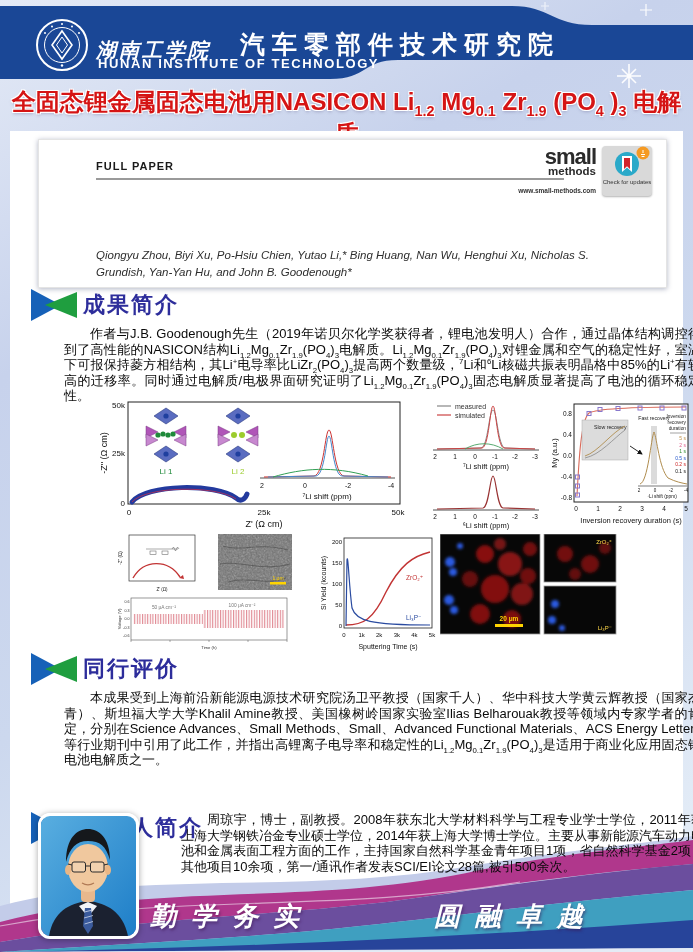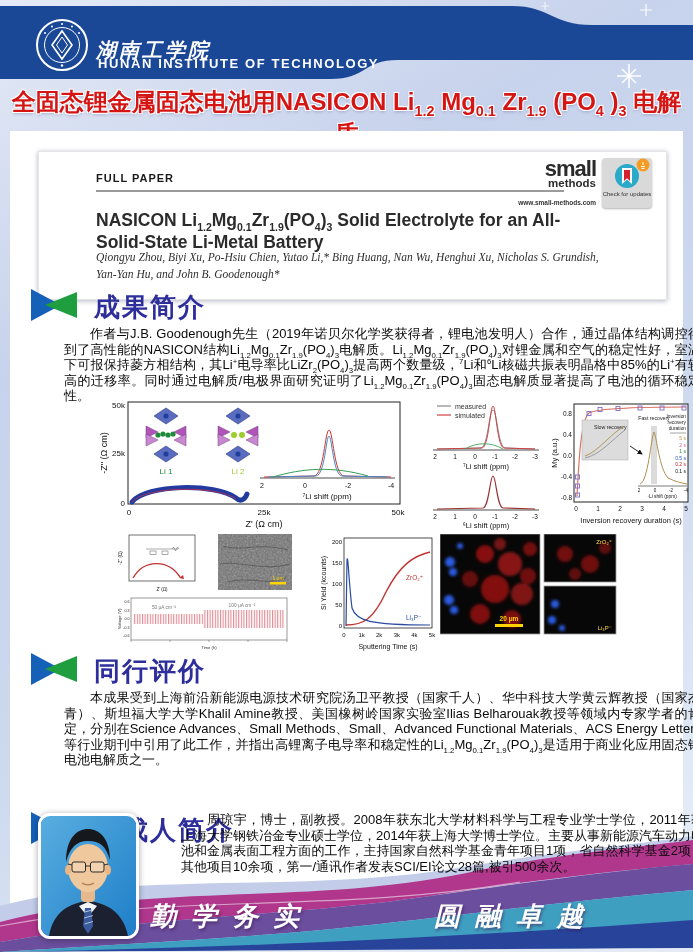--- a/index.html
+++ b/index.html
@@ -12,34 +12,34 @@
   .banner-svg{left:0;top:0;}
   .seal{left:34px;top:16px;}
   .uni-cn{left:96px;top:18px;color:#fff;font-size:20px;font-weight:bold;font-style:italic;letter-spacing:3px;font-family:"DejaVu Serif","Liberation Serif",serif;margin-top:19px;}
   .uni-en{left:98px;top:56px;color:#fff;font-size:13px;letter-spacing:1.6px;font-weight:bold;}
   .institute{left:240px;top:28px;color:#fff;font-size:25px;font-weight:bold;letter-spacing:7px;}
   .poster-title{left:0;top:86px;width:693px;text-align:center;font-size:24px;font-weight:bold;color:#d51414;
     text-shadow:-1px -1px 0 #fff,1px -1px 0 #fff,-1px 1px 0 #fff,1px 1px 0 #fff,0 2px 3px rgba(120,120,160,.5);}
   
   .white-panel{left:10px;top:131px;width:673px;height:821px;background:#fff;}
   
-  .paper-card{left:38px;top:139px;width:627px;height:147px;background:#fff;box-shadow:0 1px 5px rgba(60,70,110,.4);border:1px solid #e4e4e4;margin-top:12px;}
+  .paper-card{left:38px;top:139px;width:627px;height:147px;background:#fff;box-shadow:0 1px 5px rgba(60,70,110,.4);border:1px solid #e4e4e4;}
   .kicker{left:57px;top:20px;font-size:11px;font-weight:bold;letter-spacing:1px;color:#1a1a1a;}
   .kicker-line{left:57px;top:38px;width:468px;height:2px;background:#9a9a9a;}
   .journal{right:70px;top:6px;text-align:right;color:#2b2b2b;line-height:1;}
   .journal .j1{font-size:22px;font-weight:bold;letter-spacing:-1px;}
   .journal .j2{font-size:11.5px;font-weight:bold;margin-top:-2px;}
   .journal-url{right:70px;top:47px;font-size:6.5px;color:#333;font-weight:bold;}
   .badge{right:14px;top:6px;width:50px;height:50px;background:#d9d9d9;border-radius:4px;box-shadow:0 1px 2px rgba(0,0,0,.3);}
   .badge-txt{left:0;top:33px;width:50px;text-align:center;font-size:6px;color:#333;line-height:1.15;}
   .paper-title{left:57px;top:57px;width:480px;font-size:17.5px;font-weight:bold;color:#2b2b2b;line-height:1.27;font-stretch:condensed;}
-  .paper-authors{left:57px;top:97px;width:510px;font-size:11.5px;font-style:italic;color:#2e2e2e;line-height:1.45;font-family:Liberation Serif, serif;}
+  .paper-authors{left:57px;top:107px;width:510px;font-size:11.5px;font-style:italic;color:#2e2e2e;line-height:1.45;font-family:Liberation Sans, sans-serif;}
   
   .sec-head{height:36px;}
-  .sec-title{position:absolute;left:64px;top:2px;font-size:26px;font-weight:bold;color:#2d2d9b;letter-spacing:2px;}
+  .sec-title{position:absolute;left:53px;top:2px;font-size:22px;font-weight:bold;color:#2d2d9b;letter-spacing:2px;}
   .para{font-size:13px;line-height:1.2;color:#0a0a0a;text-align:justify;text-indent:2em;margin-left:36px;}
   
   .slogan{bottom:18px;color:#fff;font-size:26px;font-weight:bold;font-style:italic;letter-spacing:15px;text-shadow:1px 2px 3px rgba(60,20,80,.55);z-index:6;}
   .photo{left:38px;top:813px;z-index:6;border:3px solid #fff;border-radius:12px;box-shadow:0 1px 6px rgba(0,0,0,.35);overflow:hidden;width:95px;height:120px;}
   .bio{left:145px;top:812px;width:523px;z-index:5;}
   .figs text{font-family:"Liberation Sans","DejaVu Sans",sans-serif;}
 </style>
 </head>
 <body>
 
@@ -62,20 +62,21 @@
     <circle cx="28" cy="8" r="1" fill="#fff"></circle>
       <circle cx="18" cy="10.5" r="1" fill="#fff"></circle>
     <circle cx="38" cy="10.5" r="1" fill="#fff"></circle>
       <circle cx="11" cy="17" r="1" fill="#fff"></circle>
       <circle cx="45" cy="17" r="1" fill="#fff"></circle>
     <circle cx="28" cy="49.5" r="1.2" fill="#fff"></circle>
   </svg>
 
   <div class="abs uni-cn">湖南工学院</div>
   <div class="abs uni-en">HUNAN INSTITUTE OF TECHNOLOGY</div>
+  <div class="abs institute">汽车零部件技术研究院</div>
 
   <div class="abs poster-title"><span>全固态锂金属固态电池用NASICON Li</span><sub>1.2</sub><span> Mg</span><sub>0.1</sub><span> Zr</span><sub>1.9</sub><span> (PO</span><sub>4</sub><span> )</span><sub>3</sub><span> 电解质</span></div>
 
   <div class="abs white-panel"></div>
 
   <div class="abs paper-card">
     <div class="abs kicker">FULL PAPER</div>
     <div class="abs kicker-line"></div>
     <div class="abs journal">
       <div class="j1">small</div>
@@ -85,21 +86,20 @@
     <div class="abs badge">
       <svg class="abs" width="50" height="34" viewBox="0 0 50 34" style="left:0;top:0;">
         <circle cx="25" cy="18" r="12" fill="#2aa9c9"></circle>
         <path d="M20,10 h10 v16 l-5,-4.5 l-5,4.5 Z" fill="#fff"></path>
         <path d="M22,12 h6 v11 l-3,-2.7 l-3,2.7 Z" fill="#d2232a"></path>
         <circle cx="41" cy="7" r="6.5" fill="#f59a23"></circle>
         <path d="M41,4 v3 M39,8.5 h4 M39.6,10.5 h2.8" stroke="#fff" stroke-width="1" fill="none"></path>
       </svg>
       <div class="abs badge-txt">Check for updates</div>
     </div>
-    <div class="abs paper-title"><span>NASICON Li</span><sub>1.2</sub><span>Mg</span><sub>0.1</sub><span>Zr</span><sub>1.9</sub><span>(PO</span><sub>4</sub><span>)</span><sub>3</sub><span> Solid Electrolyte for an All-Solid-State Li-Metal Battery</span></div>
     <div class="abs paper-authors">Qiongyu Zhou, Biyi Xu, Po-Hsiu Chien, Yutao Li,* Bing Huang, Nan Wu, Henghui Xu, Nicholas S. Grundish, Yan-Yan Hu, and John B. Goodenough*</div>
   </div>
 
   <div class="abs sec-head" style="left:30px;top:288px;width:300px;">
     <svg width="48" height="34" viewBox="0 0 48 34" style="position:absolute;left:0;top:0;">
       <polygon points="1,1 31,17 1,33" fill="#1661b8"></polygon>
       <polygon points="47,4 15,17 47,30" fill="#1f9e3f"></polygon>
     </svg>
     <div class="sec-title">成果简介</div>
   </div>

